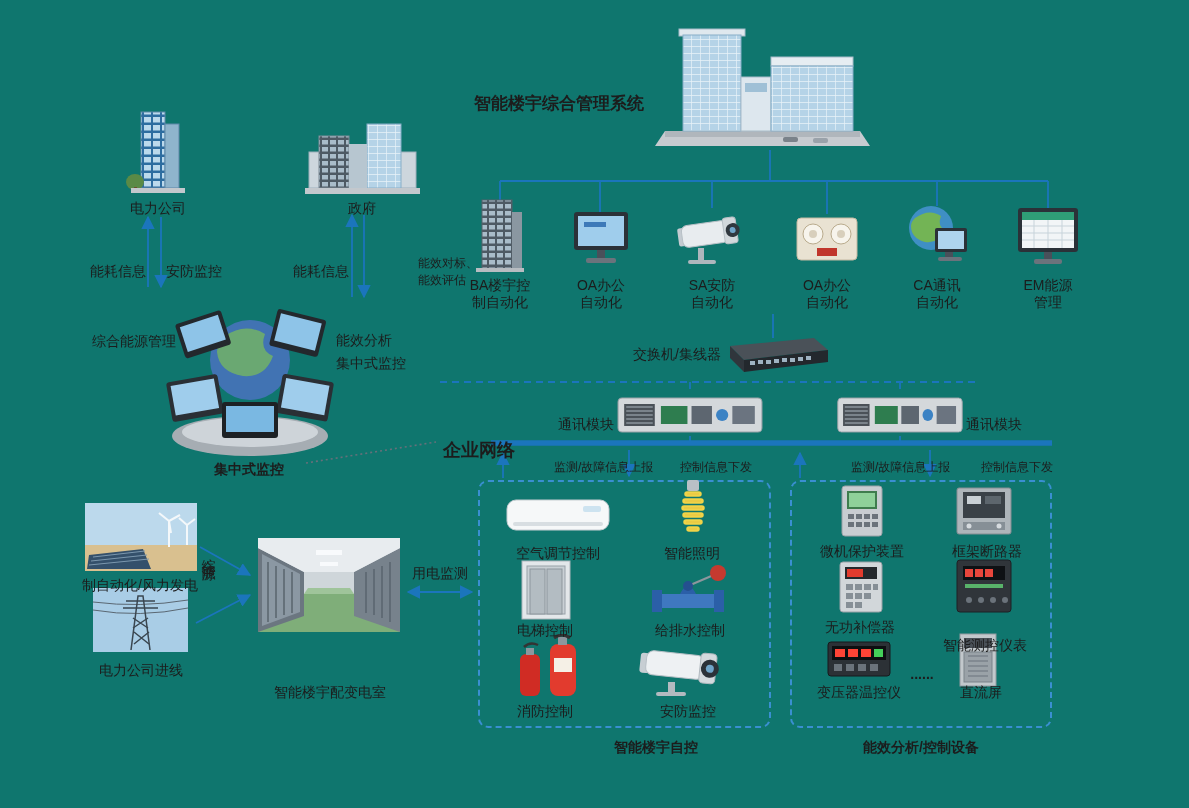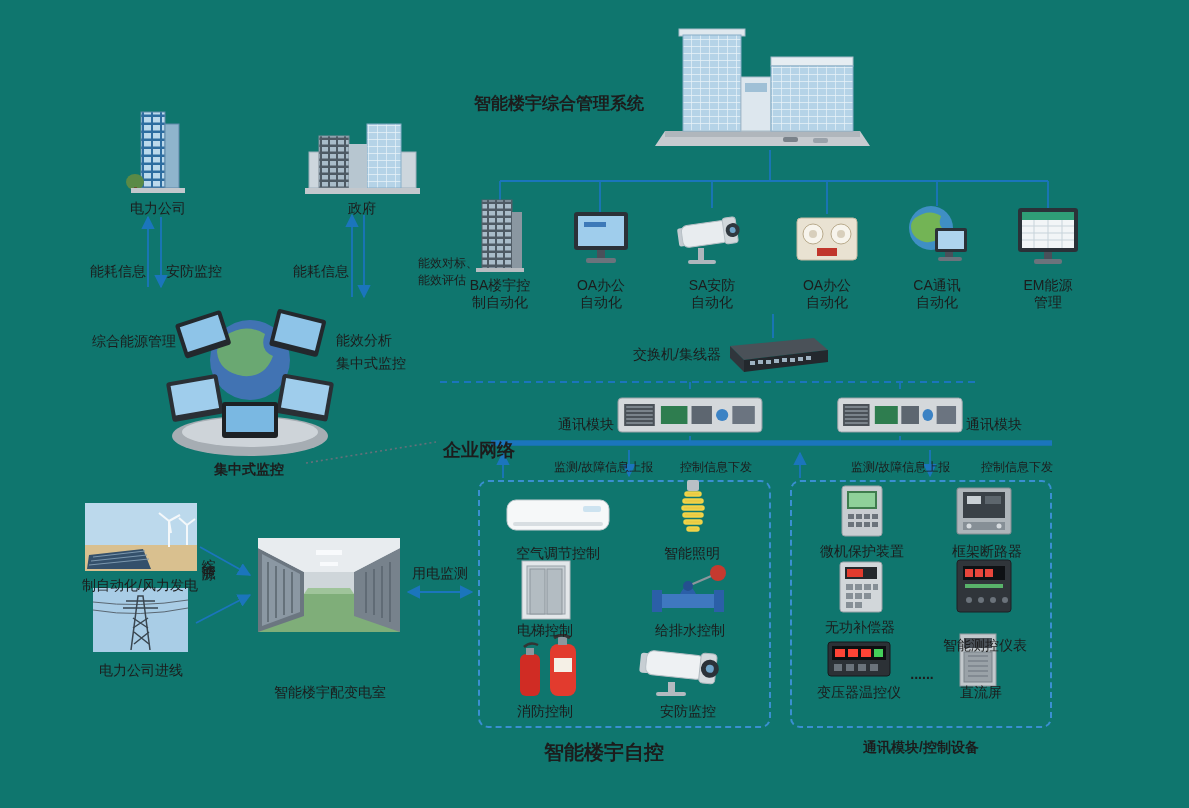--- a/index.html
+++ b/index.html
@@ -510,24 +510,24 @@
   <div class="lbl la vtext" style="left:200px;top:547px">综合能源</div>
   <div class="lbl" style="left:330px;top:684px">智能楼宇配变电室</div>
   <div class="lbl" style="left:440px;top:565px">用电监测</div>
 
   <div class="lbl" style="left:558px;top:545px">空气调节控制</div>
   <div class="lbl" style="left:692px;top:545px">智能照明</div>
   <div class="lbl" style="left:545px;top:622px">电梯控制</div>
   <div class="lbl" style="left:690px;top:622px">给排水控制</div>
   <div class="lbl" style="left:545px;top:703px">消防控制</div>
   <div class="lbl" style="left:688px;top:703px">安防监控</div>
-  <div class="lbl bold" style="left:604px;top:739px;font-size:20px">智能楼宇自控</div>
+  <div class="lbl bold" style="left:656px;top:739px;font-size:14px">智能楼宇自控</div>
 
   <div class="lbl" style="left:862px;top:543px">微机保护装置</div>
   <div class="lbl" style="left:987px;top:543px">框架断路器</div>
   <div class="lbl" style="left:860px;top:619px">无功补偿器</div>
   <div class="lbl" style="left:985px;top:637px">智能测控仪表</div>
   <div class="lbl" style="left:859px;top:684px">变压器温控仪</div>
   <div class="lbl" style="left:981px;top:684px">直流屏</div>
   <div class="lbl bold" style="left:922px;top:666px">......</div>
-  <div class="lbl bold" style="left:921px;top:739px;font-size:14px">通讯模块/控制设备</div>
+  <div class="lbl bold" style="left:921px;top:739px;font-size:14px">能效分析/控制设备</div>
 
 </div>
 
 </body></html>

